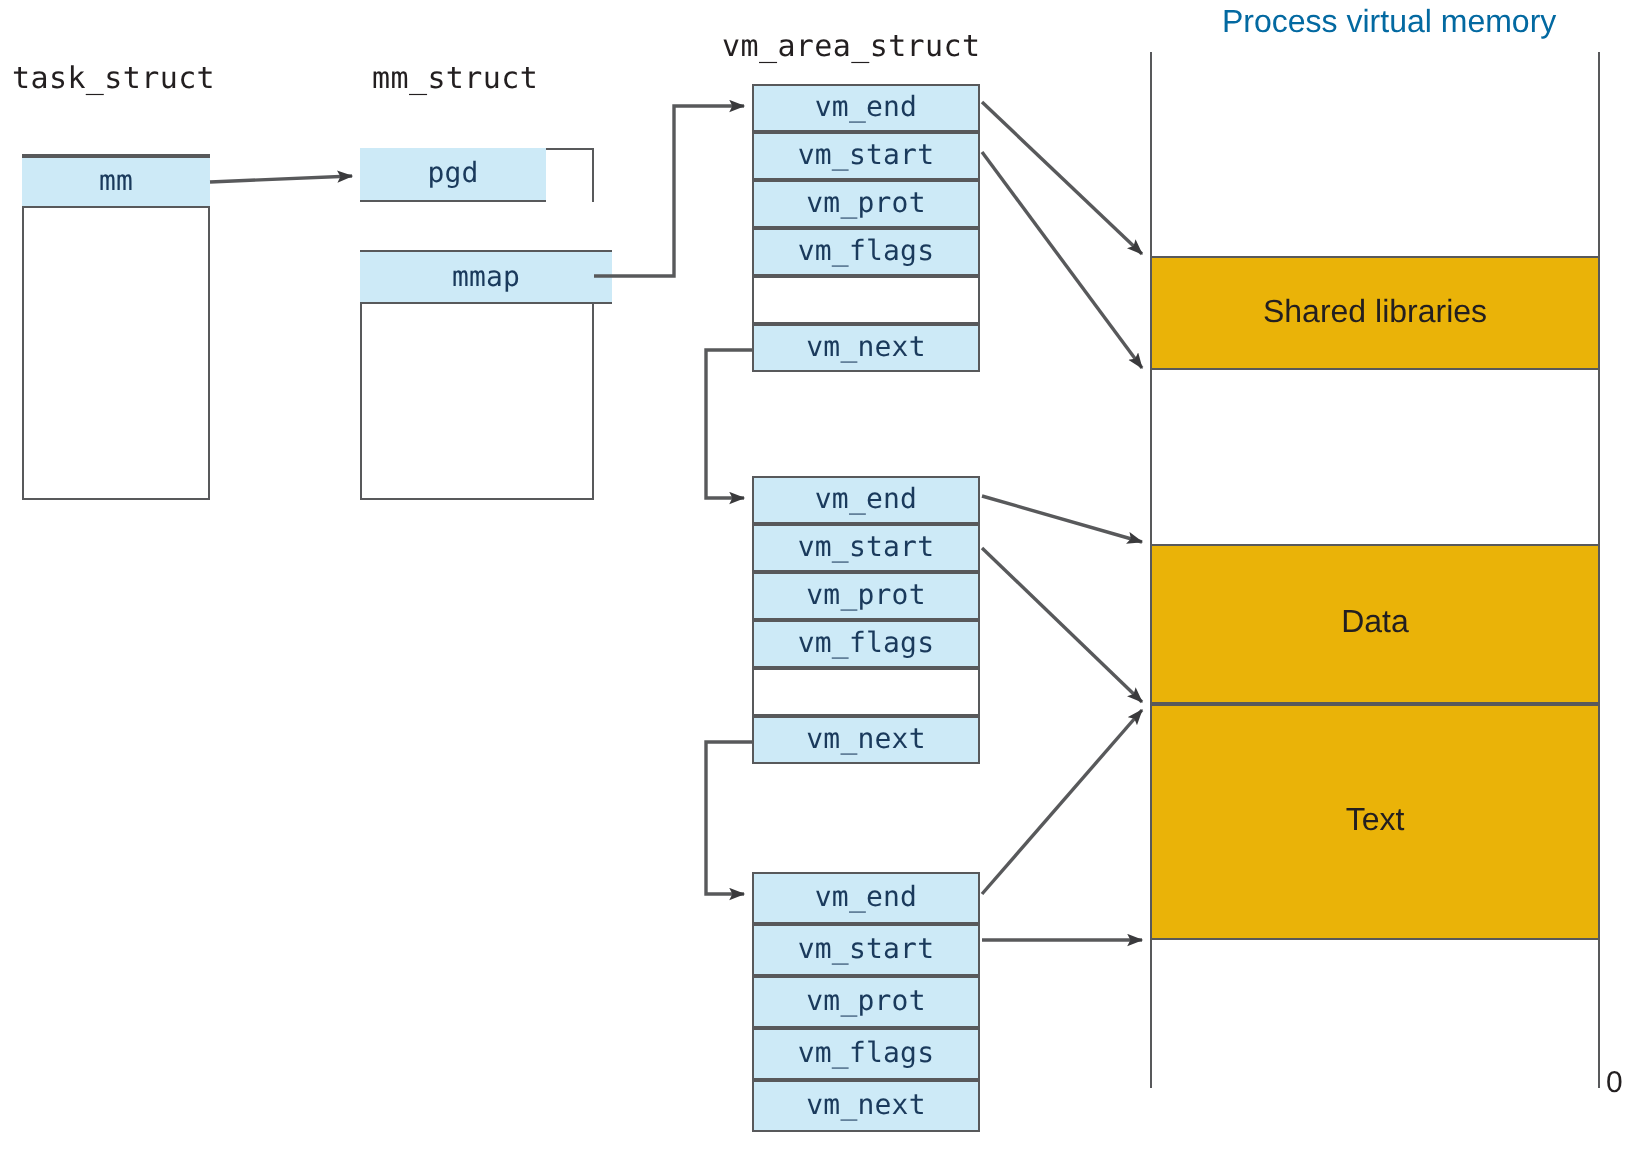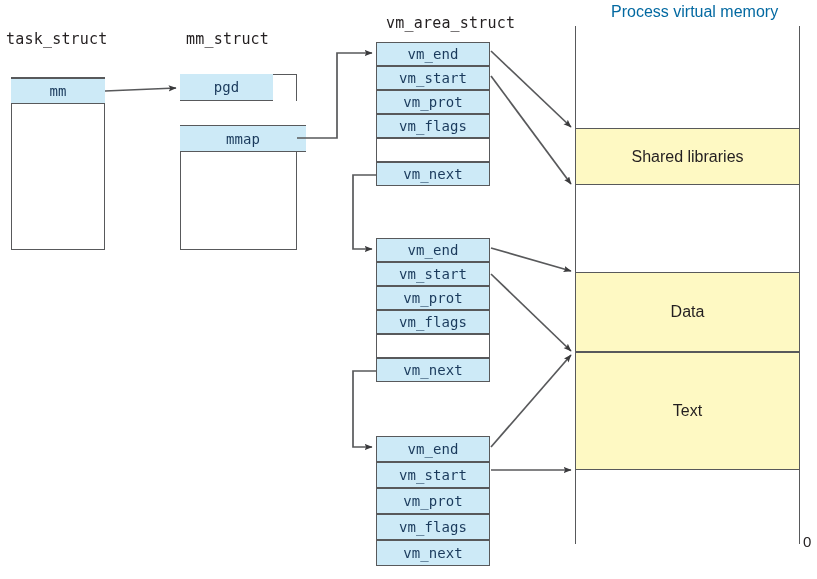--- a/index.html
+++ b/index.html
@@ -65,21 +65,21 @@
     box-sizing: border-box;
     border-left: 1.8px solid #58595b;
     border-right: 1.8px solid #58595b;
     display: flex;
     align-items: center;
     justify-content: center;
     font-family: "Liberation Sans", sans-serif;
     font-size: 16px;
     color: #231f20;
   }
-  .region.blue  { background: #fef9c3; border-top: 1.8px solid #58595b; border-bottom: 1.8px solid #58595b; }
+  .region.blue  { background: #eab308; border-top: 1.8px solid #58595b; border-bottom: 1.8px solid #58595b; }
   .region.white { background: #ffffff; }
 
   .zero-label {
     position: absolute;
     font-family: "Liberation Sans", sans-serif;
     font-size: 15px;
     color: #231f20;
   }
 
   svg.overlay {
@@ -91,21 +91,21 @@
     pointer-events: none;
   }
 </style>
 </head>
 <body>
 
 <div id="canvas">
 
   <div class="struct-label" style="left:6px; top:30px;">task_struct</div>
   <div class="struct-label" style="left:186px; top:30px;">mm_struct</div>
-  <div class="struct-label" style="left:361px; top:14px;margin-left:25px;">vm_area_struct</div>
+  <div class="struct-label" style="left:361px; top:14px;">vm_area_struct</div>
   <div class="panel-title" style="left:611px; top:3px;">Process virtual memory</div>
 
   <div class="box" style="left:11px; top:57px; width:94px; height:193px;"></div>
   <div class="row empty" style="left:11px; top:57px; width:94px; height:21px; border-left:none; border-right:none; border-top:none;">
     <span></span>
   </div>
   <div class="row filled" style="left:11px; top:78px; width:94px; height:26px; border-left:none; border-right:none;justify-content:center;">
     <span>mm</span>
   </div>
 

